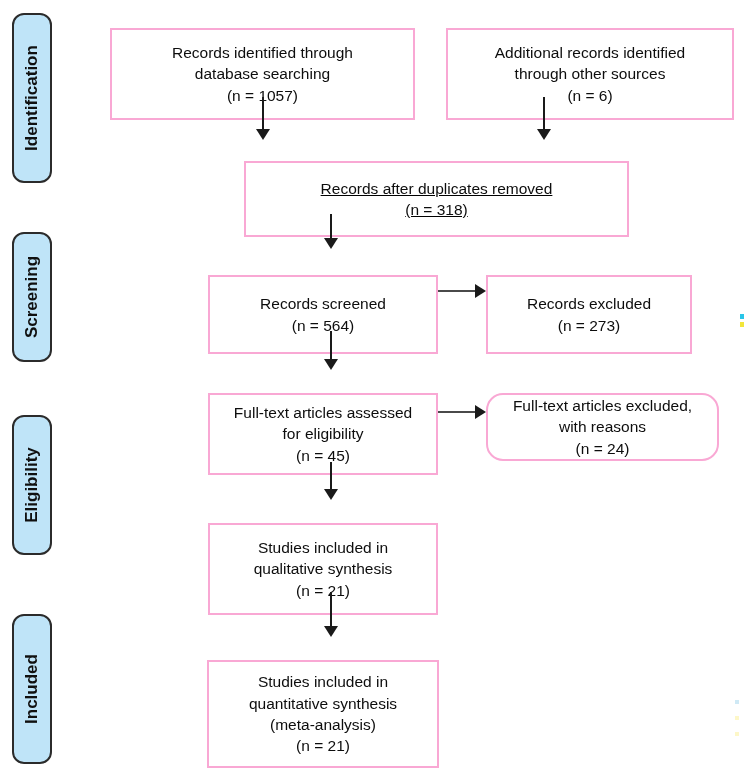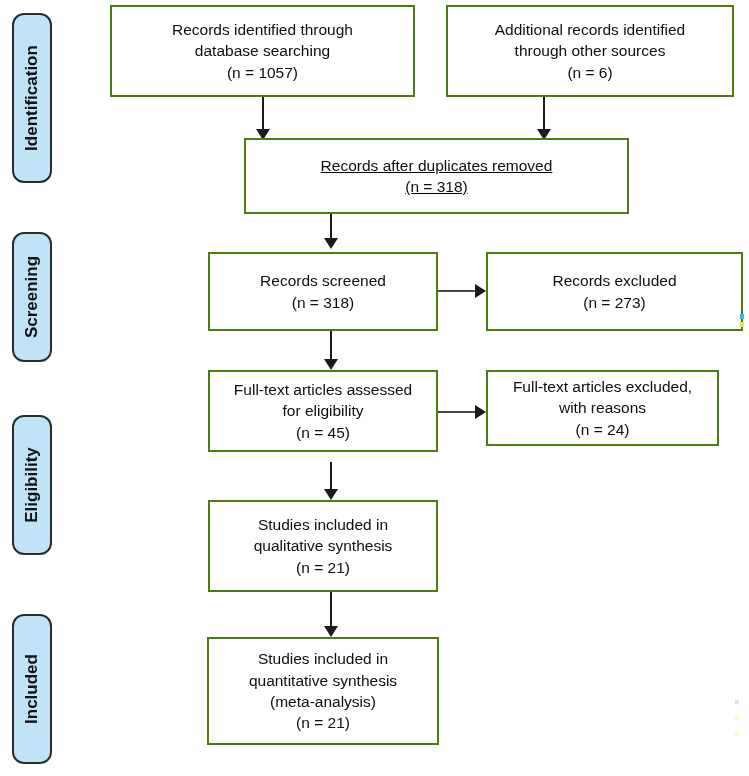--- a/index.html
+++ b/index.html
@@ -35,26 +35,27 @@
     font-weight: bold;
     font-size: 17px;
     color: #101010;
     letter-spacing: 0px;
   }
 
   
   .flow-box {
     position: absolute;
     background: #ffffff;
-    border: 2px solid #4d7c0f;
+    border: 2px solid #f9a8d4;
     box-sizing: border-box;
     display: flex;
     align-items: center;
     justify-content: center;
     text-align: center;
+    margin-top: 23px;
   }
   .flow-box-text {
     font-size: 15.5px;
     line-height: 1.38;
     color: #0d0d0d;
     padding: 0 6px;
     white-space: pre-line;
   }
 
   
@@ -132,41 +133,41 @@
   <div class="flow-box" style="left:244px; top:138px; width:385px; height:76px;text-decoration:underline;">
     <div class="flow-box-text">Records after duplicates removed
 (n = 318)</div>
   </div>
 
   <div class="vline" style="left:330px; top:214px; height:27px;"></div>
   <div class="arrow-down" style="left:324px; top:238px;"></div>
 
   <div class="flow-box" style="left:208px; top:252px; width:230px; height:79px;">
     <div class="flow-box-text">Records screened
-(n = 318)</div>
+(n = 564)</div>
   </div>
 
-  <div class="flow-box" style="left:486px; top:252px; width:257px; height:79px;">
+  <div class="flow-box" style="left:486px; top:252px; width:206px; height:79px;">
     <div class="flow-box-text">Records excluded
 (n = 273)</div>
   </div>
 
   <div class="hline" style="left:438px; top:290px; width:39px;"></div>
   <div class="arrow-right" style="left:475px; top:284px;"></div>
 
   <div class="vline" style="left:330px; top:331px; height:31px;"></div>
   <div class="arrow-down" style="left:324px; top:359px;"></div>
 
   <div class="flow-box" style="left:208px; top:370px; width:230px; height:82px;">
     <div class="flow-box-text">Full-text articles assessed
 for eligibility
 (n = 45)</div>
   </div>
 
-  <div class="flow-box" style="left:486px; top:370px; width:233px; height:76px;">
+  <div class="flow-box" style="left:486px; top:370px; width:233px; height:68px;border-radius:17px;">
     <div class="flow-box-text">Full-text articles excluded,
 with reasons
 (n = 24)</div>
   </div>
 
   <div class="hline" style="left:438px; top:411px; width:39px;"></div>
   <div class="arrow-right" style="left:475px; top:405px;"></div>
 
   <div class="vline" style="left:330px; top:462px; height:30px;"></div>
   <div class="arrow-down" style="left:324px; top:489px;"></div>

